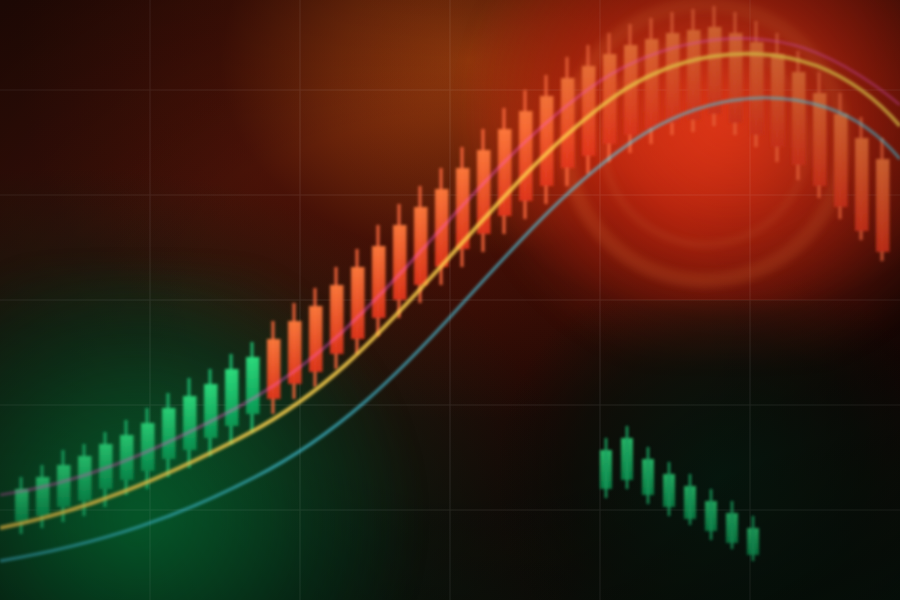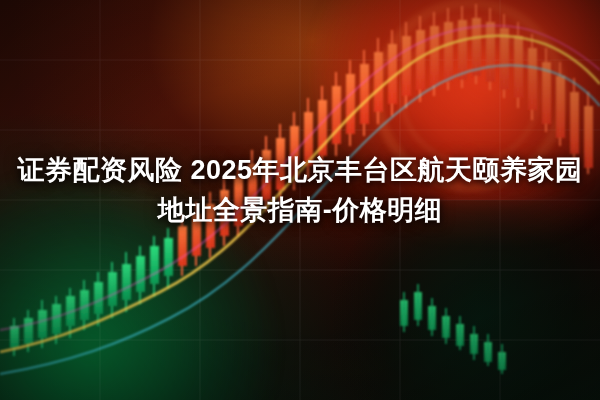--- a/index.html
+++ b/index.html
@@ -260,17 +260,14 @@
       </g>
     </g>
 
     <path filter="url(#soft)" d="M0,352 C60,340 110,318 160,292 C215,264 250,226 290,182 C330,138 365,96 410,64 C450,36 500,28 545,44 C570,54 588,70 600,84" fill="none" stroke="#ffd34d" stroke-width="2.6" opacity="0.85"></path>
     <path filter="url(#soft)" d="M0,374 C70,362 120,344 170,318 C225,290 265,250 305,206 C345,162 380,122 425,92 C465,66 510,58 552,72 C575,80 590,94 600,106" fill="none" stroke="#4de0ff" stroke-width="2" opacity="0.6"></path>
     <path filter="url(#soft)" d="M0,330 C55,322 100,302 150,276 C205,248 240,212 280,168 C320,124 356,84 400,54 C440,28 492,18 536,32 C562,41 586,58 600,70" fill="none" stroke="#ff5ad1" stroke-width="1.8" opacity="0.45"></path>
   </svg>
 
   <div class="vignette"></div>
 
-  <div class="headline-wrap">
-    <h1 class="headline">证券配资风险 2025年北京丰台区航天颐养家园地址全景指南-价格明细</h1>
-  </div>
 
 </div>
 
 </body></html>

